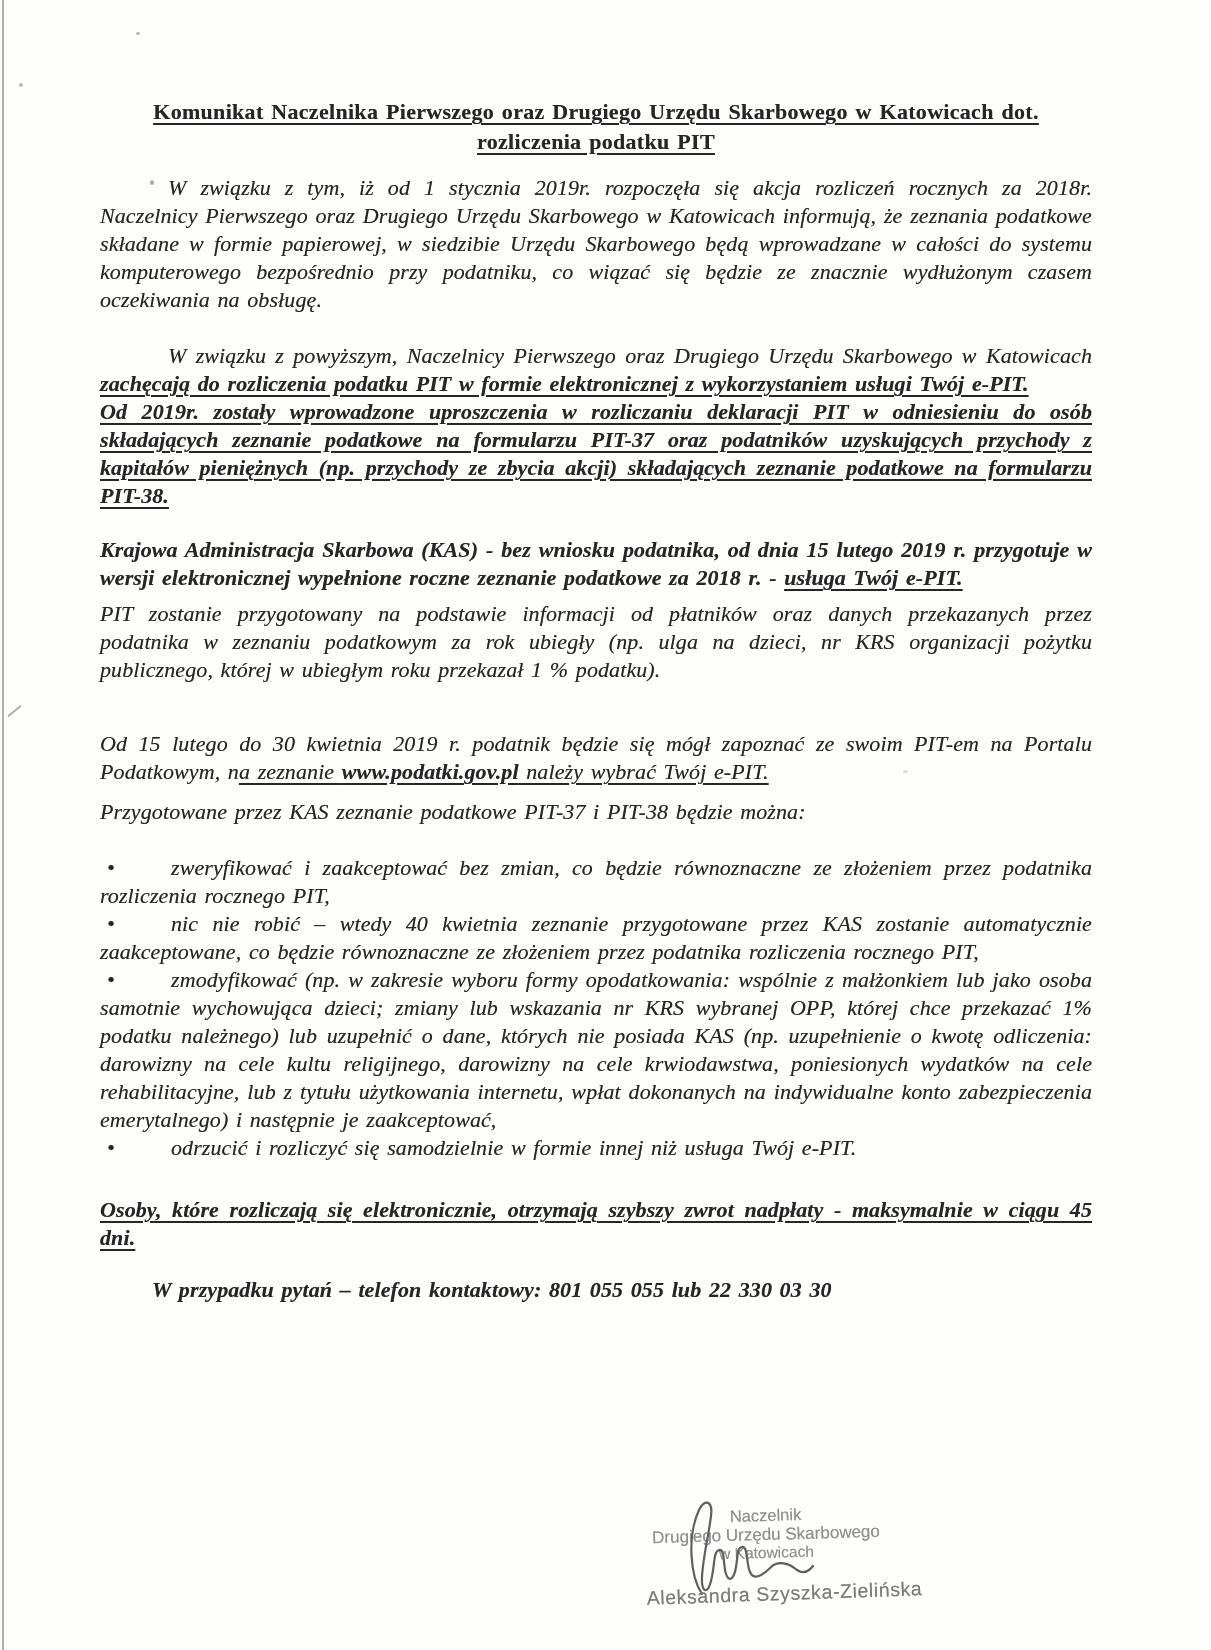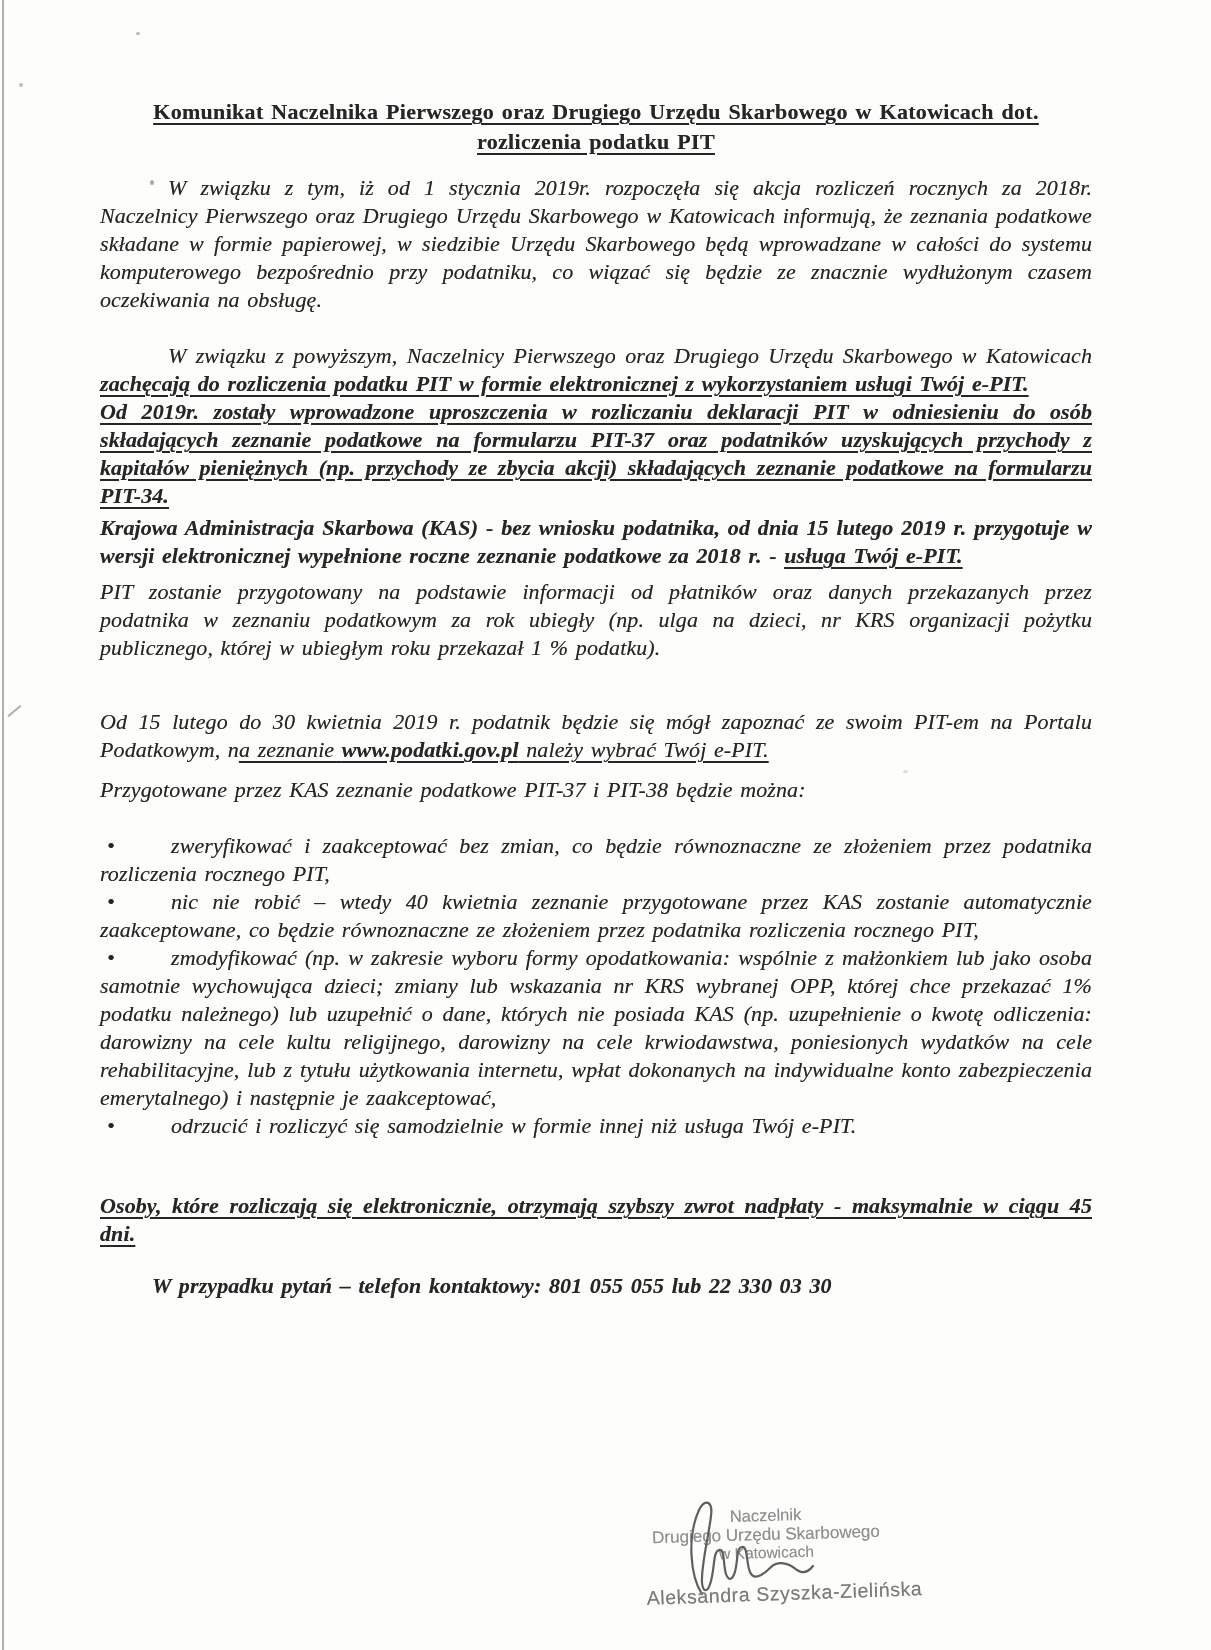--- a/index.html
+++ b/index.html
@@ -30,29 +30,29 @@
   .justify{text-align:justify;}
   .indent{text-indent:68px;}
   .b{font-weight:bold;}
   .u{
     text-decoration:underline;
     text-decoration-thickness:1.6px;text-underline-offset:4px;
   }
   .p1{margin-top:17px;}
   .p2{margin-top:28px;}
   .p3{margin-top:0;}
-  .p4{margin-top:4px;}
+  .p4{margin-top:26px;}
   .p5{margin-top:8px;}
   .p6{margin-top:46px;}
   .p7{margin-top:12px;}
   .bullets{margin-top:28px;}
   .bullet{text-align:justify;}
   .bullet-marker{display:inline-block;width:64px;padding-left:7px;text-indent:0;}
   .p-upo{margin-top:4px;padding-left:5px;}
-  .p-osoby{margin-top:52px;}
+  .p-osoby{margin-top:34px;}
   .p-info{margin-top:38px;padding-left:5px;}
   .p-phone{margin-top:24px;padding-left:8px;margin-left:44px;}
 
   
   .stamp{
     position:absolute;left:640px;top:1506px;width:252px;
     text-align:center;color:#8f8f8f;
     font-family:"Liberation Sans","DejaVu Sans",sans-serif;
     transform:rotate(-1.6deg);
     text-shadow:0 0 0.5px rgba(140,140,140,0.6);
@@ -97,21 +97,21 @@
 
     <h1 class="doc-title">
       <span class="tline">Komunikat Naczelnika Pierwszego oraz Drugiego Urzędu Skarbowego w Katowicach dot.</span><br>
       <span class="tline">rozliczenia podatku PIT</span>
     </h1>
 
     <p class="p1 justify indent"><span>W związku z tym, iż od 1 stycznia 2019r. rozpoczęła się akcja rozliczeń rocznych za 2018r. Naczelnicy Pierwszego oraz Drugiego Urzędu Skarbowego w Katowicach informują, że zeznania podatkowe składane w formie papierowej, w siedzibie Urzędu Skarbowego będą wprowadzane w całości do systemu komputerowego bezpośrednio przy podatniku, co wiązać się będzie ze znacznie wydłużonym czasem oczekiwania na obsługę.</span></p>
 
     <p class="p2 justify indent"><span>W związku z powyższym, Naczelnicy Pierwszego oraz Drugiego Urzędu Skarbowego w Katowicach </span><span class="b u">zachęcają do rozliczenia podatku PIT w formie elektronicznej z wykorzystaniem usługi Twój e-PIT.</span></p>
 
-    <p class="p3 justify b u"><span>Od 2019r. zostały wprowadzone uproszczenia w rozliczaniu deklaracji PIT w odniesieniu do osób składających zeznanie podatkowe na formularzu PIT-37 oraz podatników uzyskujących przychody z kapitałów pieniężnych (np. przychody ze zbycia akcji) składających zeznanie podatkowe na formularzu PIT-34.</span></p>
+    <p class="p3 justify b u"><span>Od 2019r. zostały wprowadzone uproszczenia w rozliczaniu deklaracji PIT w odniesieniu do osób składających zeznanie podatkowe na formularzu PIT-37 oraz podatników uzyskujących przychody z kapitałów pieniężnych (np. przychody ze zbycia akcji) składających zeznanie podatkowe na formularzu PIT-38.</span></p>
 
     <p class="p4 justify b"><span>Krajowa Administracja Skarbowa (KAS) - bez wniosku podatnika, od dnia 15 lutego 2019 r. przygotuje w wersji elektronicznej wypełnione roczne zeznanie podatkowe za 2018 r. - </span><span class="u">usługa Twój e-PIT.</span></p>
 
     <p class="p5 justify"><span>PIT zostanie przygotowany na podstawie informacji od płatników oraz danych przekazanych przez podatnika w zeznaniu podatkowym za rok ubiegły (np. ulga na dzieci, nr KRS organizacji pożytku publicznego, której w ubiegłym roku przekazał 1 % podatku).</span></p>
 
     <p class="p6 justify"><span>Od 15 lutego do 30 kwietnia 2019 r. podatnik będzie się mógł zapoznać ze swoim PIT-em na Portalu Podatkowym, n</span><span class="u">a zeznanie </span><span class="u b">www.podatki.gov.pl</span><span class="u"> należy wybrać Twój e-PIT.</span></p>
 
     <p class="p7"><span>Przygotowane przez KAS zeznanie podatkowe PIT-37 i PIT-38 będzie można:</span></p>
 
     <div class="bullets">

